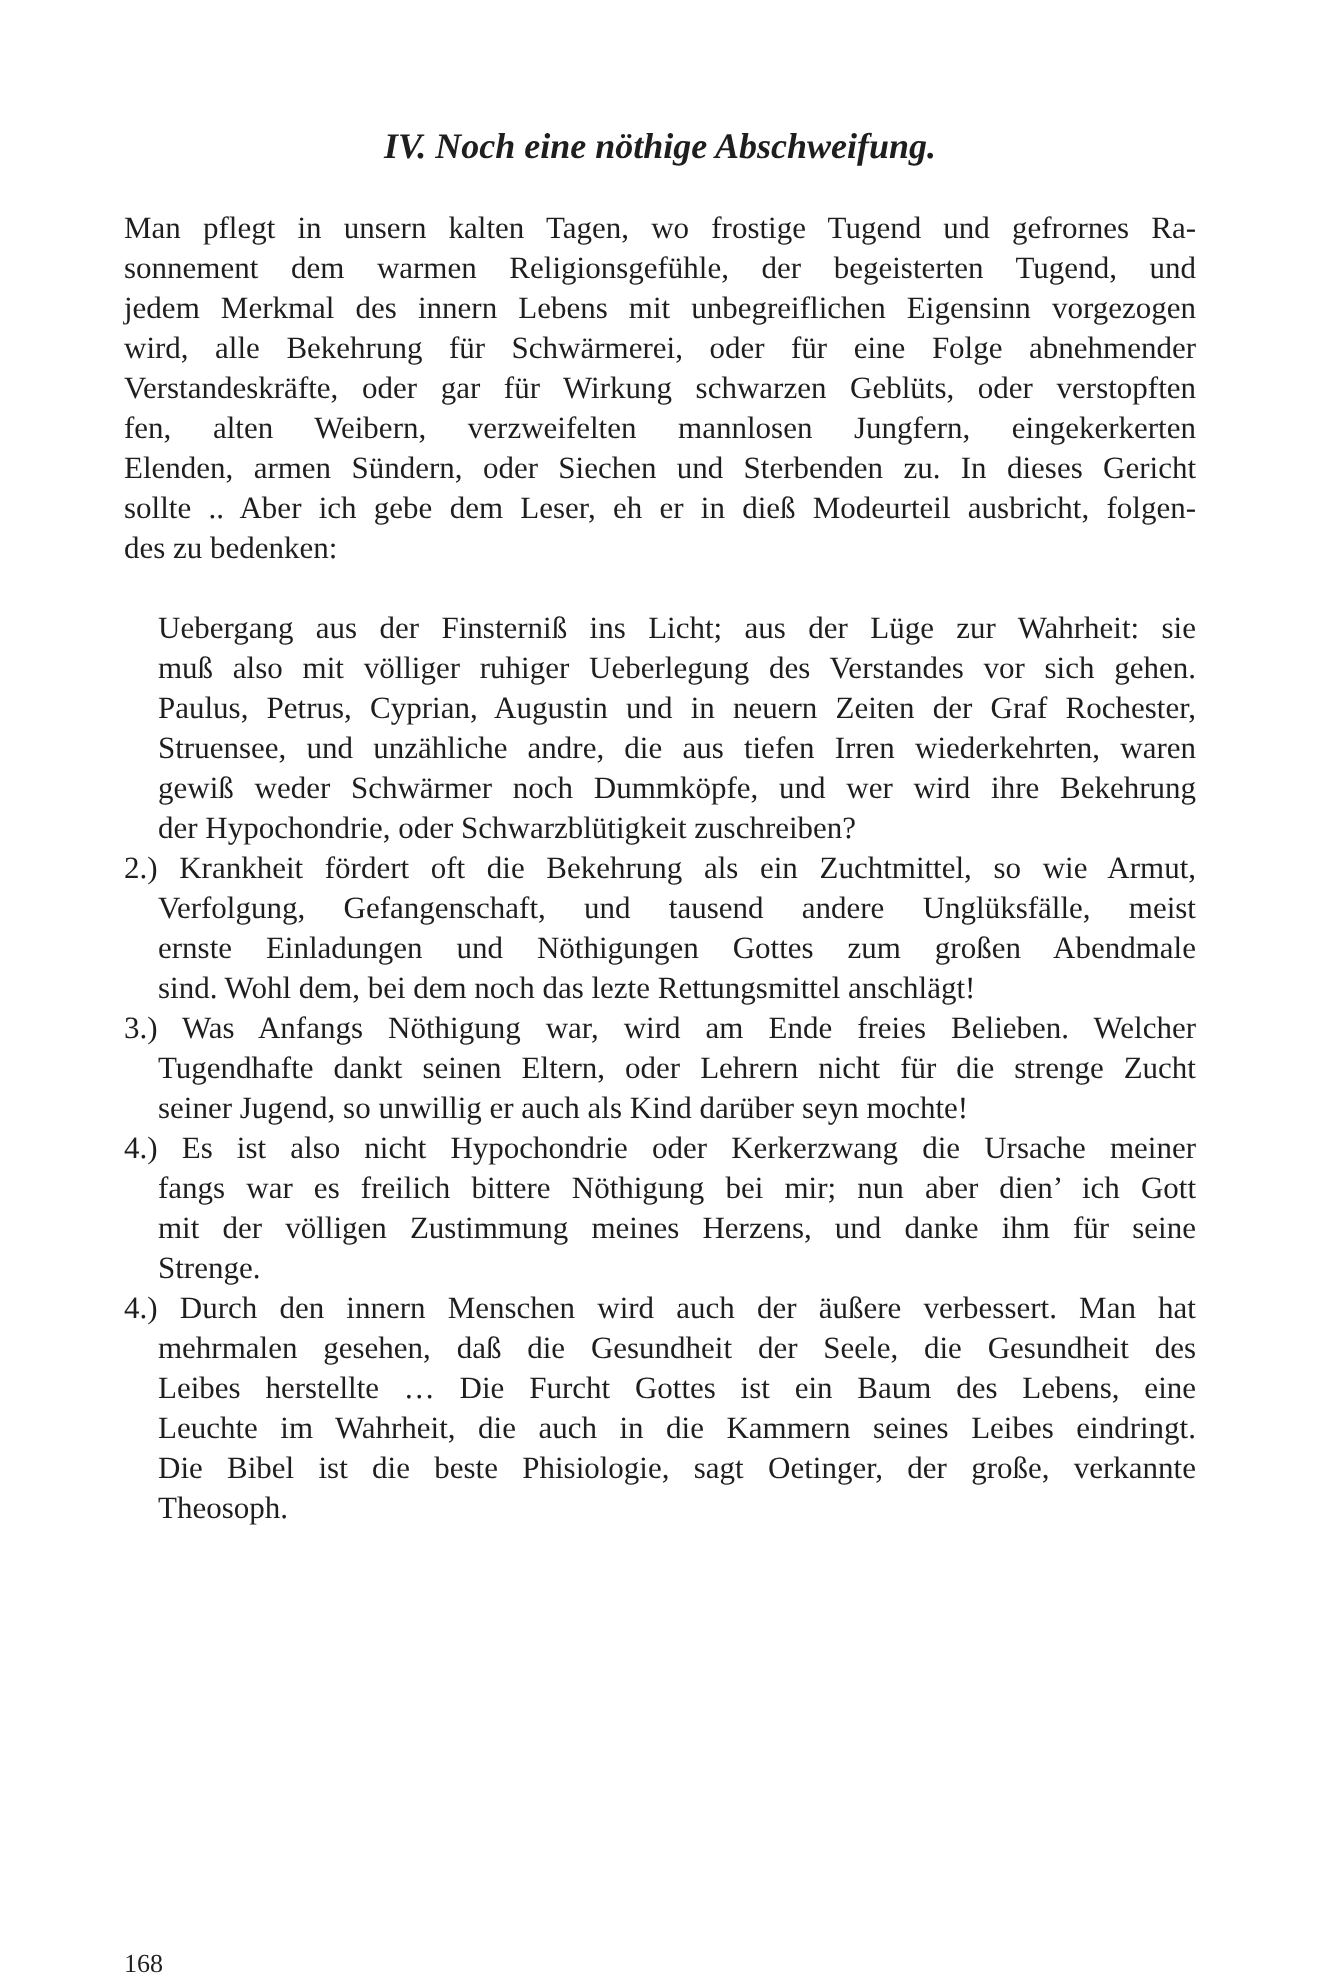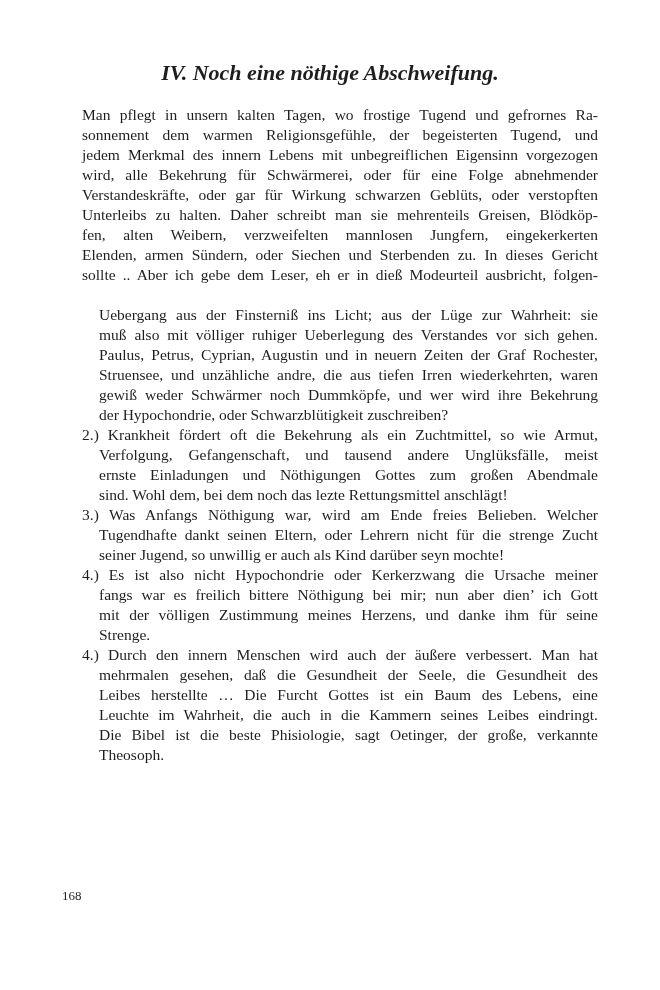--- a/index.html
+++ b/index.html
@@ -14,65 +14,64 @@
   .page {
     box-sizing: border-box;
     width: 660px; height: 990px;
     padding: 63px 62px 0 62px;
     position: relative;
   }
   .heading {
     font-weight: bold;
     font-style: italic;
     text-align: center;
-    font-size: 22px;
+    font-size: 18px;
     line-height: 20px;
     margin: 0 0 22px 0;
   }
   .textblock {
     font-size: 15.5px;
     line-height: 20px;
   }
   .list { margin-top: 20px; }
   .line {
     text-align: justify;
     text-align-last: justify;
     white-space: normal;
-    margin-left: 20px;
   }
   .line.last {
     text-align: left;
     text-align-last: auto;
   }
   .item .line.cont { padding-left: 17px; }
   .it { }
   .pageno {
     position: absolute;
     left: 62px;
-    top: 888px;
+    top: 974px;
     font-size: 13px;
     line-height: 15px;
   }
 </style>
 </head>
 <body>
 
 <div class="page">
   <div class="heading">IV. Noch eine nöthige Abschweifung.</div>
 
   <div class="textblock">
       <div class="line"><span>Man pflegt in unsern kalten Tagen, wo frostige Tugend und gefrornes Ra-</span></div>
       <div class="line"><span>sonnement dem warmen Religionsgefühle, der begeisterten Tugend, und</span></div>
       <div class="line"><span>jedem Merkmal des innern Lebens mit unbegreiflichen Eigensinn vorgezogen</span></div>
       <div class="line"><span>wird, alle Bekehrung für Schwärmerei, oder für eine Folge abnehmender</span></div>
       <div class="line"><span>Verstandeskräfte, oder gar für Wirkung schwarzen Geblüts, oder verstopften</span></div>
-      <div class="line"><span>Unterleibs zu halten. Daher schreibt man sie mehrenteils Greisen, Blödköp-</span></div>
       <div class="line"><span>fen, alten Weibern, verzweifelten mannlosen Jungfern, eingekerkerten</span></div>
       <div class="line"><span>Elenden, armen Sündern, oder Siechen und Sterbenden zu. In dieses Gericht</span></div>
       <div class="line"><span>sollte .. Aber ich gebe dem Leser, eh er in dieß Modeurteil ausbricht, folgen-</span></div>
+      <div class="line last"><span>des zu bedenken:</span></div>
     </div>
 
   <div class="textblock list">
       <div class="item">
         <div class="line cont"><span>Uebergang aus der Finsterniß ins Licht; aus der Lüge zur Wahrheit: sie</span></div>
         <div class="line cont"><span>muß also mit völliger ruhiger Ueberlegung des Verstandes vor sich gehen.</span></div>
         <div class="line cont"><span>Paulus, Petrus, Cyprian, Augustin und in neuern Zeiten der Graf </span><span class="it">Rochester,</span></div>
         <div class="line cont"><span class="it">Struensee,</span><span> und unzähliche andre, die aus tiefen Irren wiederkehrten, waren</span></div>
         <div class="line cont"><span>gewiß weder Schwärmer noch Dummköpfe, und wer wird ihre Bekehrung</span></div>
         <div class="line last cont"><span>der Hypochondrie, oder Schwarzblütigkeit zuschreiben?</span></div>

